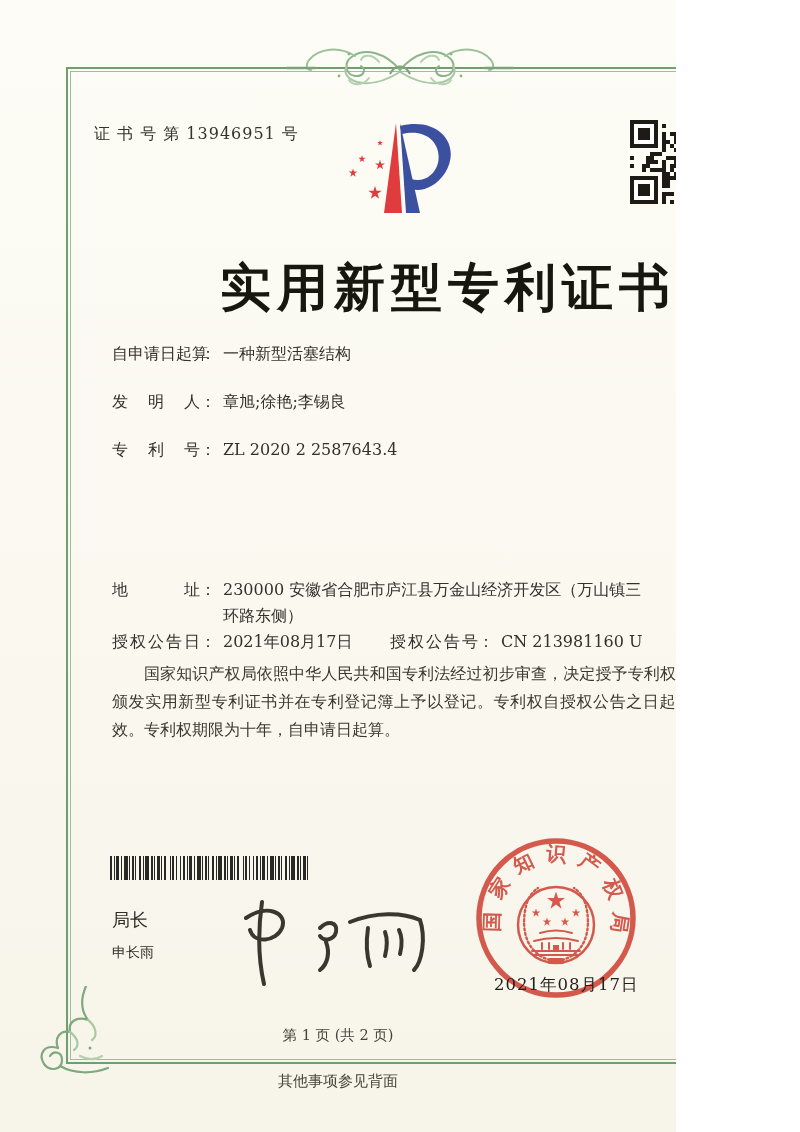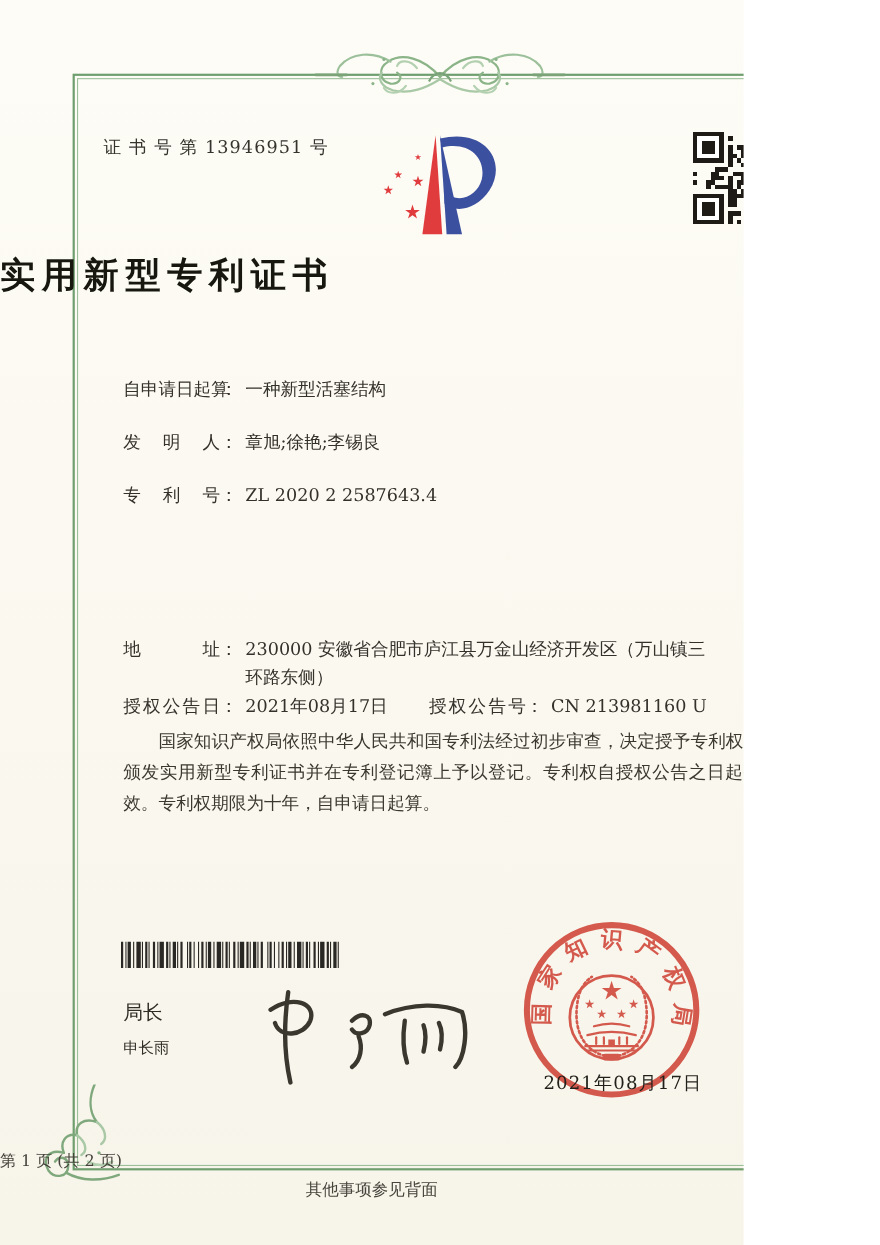--- a/index.html
+++ b/index.html
@@ -7,38 +7,38 @@
   .page{position:relative;width:676px;height:1132px;overflow:hidden;
         background:linear-gradient(180deg,#fdfcf6 0%,#faf8ef 55%,#f7f5ea 100%);color:#2e2c26;}
   
   .frame{position:absolute;left:66px;top:67px;width:666px;height:993px;
          border:2px solid #6f9e6f;}
   .frame::after{content:"";position:absolute;left:2px;top:2px;right:2px;bottom:2px;
          border:1px solid #9cbf9b;}
   .cert-no{position:absolute;left:94px;top:124px;font-size:16px;letter-spacing:1px;color:#35332c;}
   .logo{position:absolute;left:342px;top:118px;}
   .qr{position:absolute;left:630px;top:120px;width:84px;height:84px;}
-  .title{position:absolute;left:0;right:0;top:229px;text-align:left;
-         font-size:32px;font-weight:600;letter-spacing:6px;color:#17160f;}
+  .title{position:absolute;left:0;right:0;top:254px;text-align:right;
+         font-size:51px;font-weight:600;letter-spacing:6px;color:#17160f;}
   .field-row{position:absolute;left:112px;font-size:16px;line-height:26px;white-space:nowrap;color:#33312a;}
   .jlabel{display:inline-block;width:88px;text-align:justify;text-align-last:justify;}
   .colon{margin-right:7px;}
   .fvalue{color:#33312a;}
   .addr-val{display:inline-block;width:424px;white-space:normal;vertical-align:top;line-height:26px;}
   .grant2{position:absolute;left:278px;top:0;}
   .paras{position:absolute;left:112px;top:660px;width:580px;font-size:16px;
          line-height:28px;color:#3b382f;text-align:justify;}
   .paras p{margin:0 0 6px 0;text-indent:2em;}
   .barcode{position:absolute;left:110px;top:856px;}
   .signer-title{position:absolute;left:112px;top:908px;font-size:18px;color:#2f2d26;}
   .signer-name{position:absolute;left:112px;top:944px;font-size:14px;color:#2f2d26;}
   .signature{position:absolute;left:225px;top:888px;}
   .seal{position:absolute;left:470px;top:832px;mix-blend-mode:multiply;opacity:.92;}
   .seal-date{position:absolute;left:494px;top:974px;font-size:16.5px;letter-spacing:1px;color:#201f19;z-index:5;}
-  .page-info{position:absolute;left:0;right:0;top:1026px;text-align:left;font-size:14.5px;color:#44423a;margin-top:20px;}
+  .page-info{position:absolute;left:0;right:0;top:1026px;text-align:center;font-size:14.5px;color:#44423a;}
   .back-note{position:absolute;left:0;right:0;top:1072px;text-align:center;font-size:15px;color:#46443b;}
   .orn-top{position:absolute;left:285px;top:40px;}
   .orn-corner{position:absolute;top:986px;}
   .orn-left{left:30px;}
   .orn-right{left:690px;}
   svg{display:block;}
 </style>
 </head>
 <body>
 

